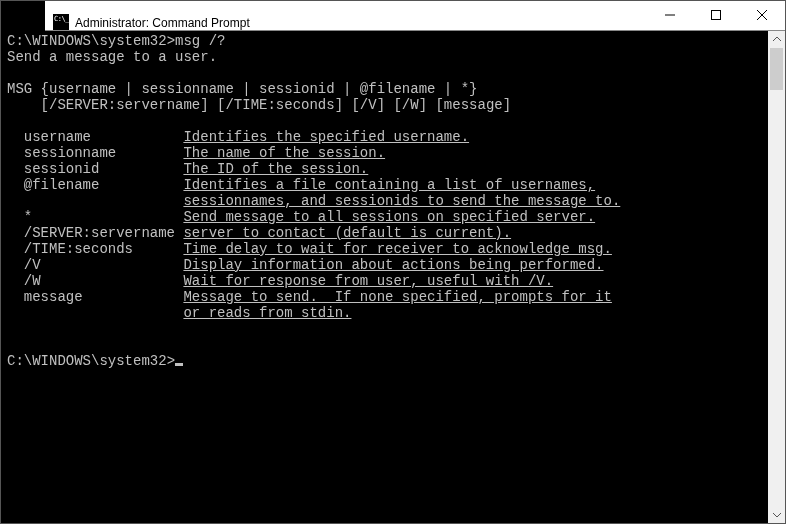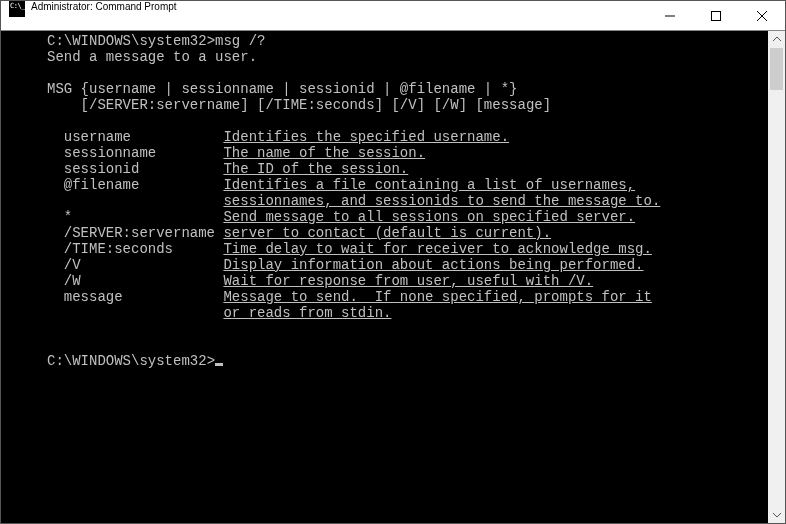--- a/index.html
+++ b/index.html
@@ -18,23 +18,24 @@
     border: 1px solid #555;
     background: #000;
     display: flex;
     flex-direction: column;
   }
   .titlebar {
     height: 30px;
     background: #fff;
     border-bottom: 1px solid #888;
     display: flex;
-    align-items: flex-start;
-    font-size: 10px;
+    align-items: flex-end;
+    font-size: 12px;
     color: #000;
+    margin-left: 44px;
   }
   .titlebar-icon {
     width: 16px;
     height: 16px;
     margin: 0 6px 0 8px;
     background: #000;
     position: relative;
     display: inline-block;
   }
   .titlebar-icon::after {
@@ -57,21 +58,20 @@
     align-items: center;
     justify-content: center;
     color: #000;
   }
   .win-btn svg { display: block; }
   .client {
     flex: 1;
     display: flex;
     background: #000;
     position: relative;
-    margin-left: 40px;
   }
   .terminal {
     flex: 1;
     background: #000;
     color: #c0c0c0;
     font-family: Consolas, "Courier New", monospace;
     font-size: 14px;
     line-height: 16px;
     padding: 2px 0 0 6px;
     white-space: pre;

